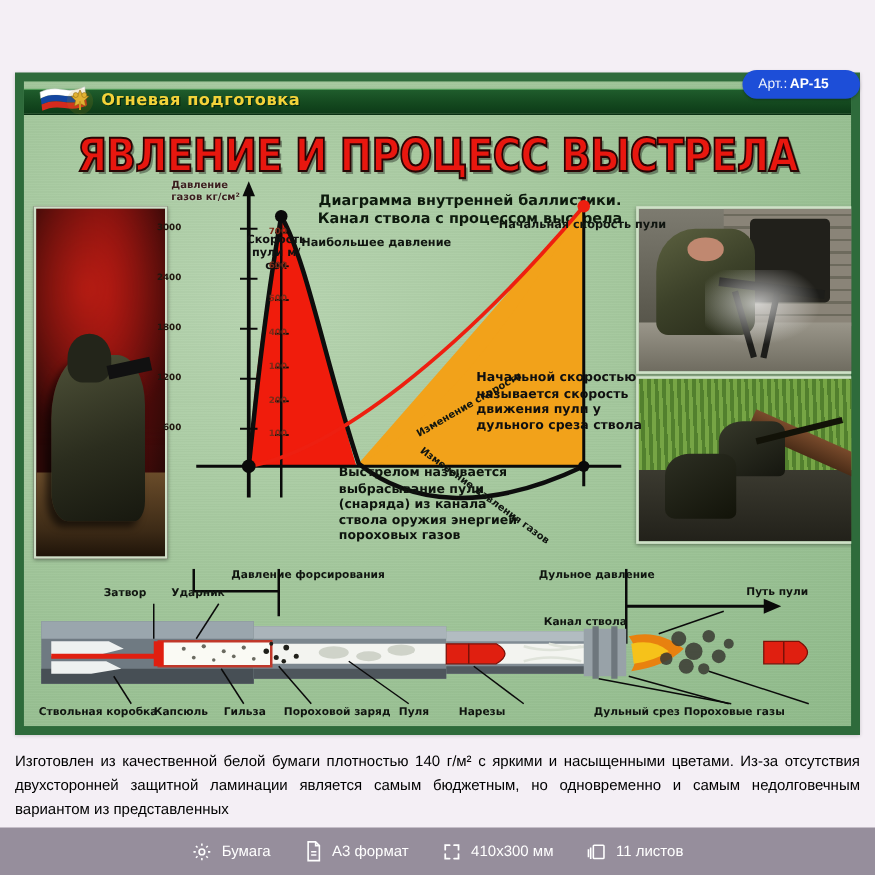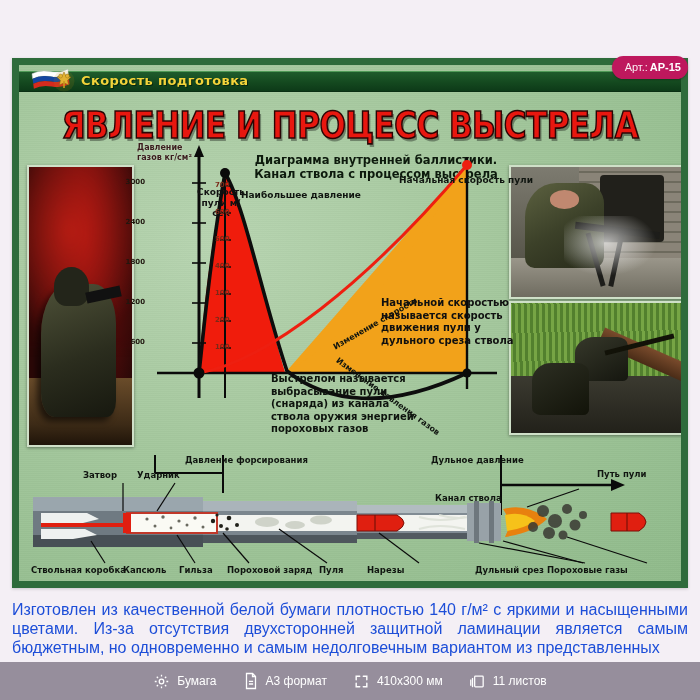--- a/index.html
+++ b/index.html
@@ -18,22 +18,22 @@
     display:flex;align-items:center;justify-content:center;
   }
   .topbar-title{
     color:#ffffff;font-size:15px;letter-spacing:.2px;
     font-family:"Liberation Sans", sans-serif;font-weight:400;
   }
 
   
   .art-badge{
     position:absolute;right:12px;top:56px;z-index:40;
-    background:#be185d;color:#ffffff;border-radius:12px;
-    padding:5px 7px 6px 13px;font-size:11px;white-space:nowrap;
+    background:#1d4ed8;color:#ffffff;border-radius:12px;
+    padding:5px 25px 6px 13px;font-size:11px;white-space:nowrap;
     box-shadow:0 1px 2px rgba(0,0,0,.25);
   }
   .art-badge .lbl{opacity:.92;font-weight:400;}
   .art-badge .val{font-weight:bold;margin-left:2px;}
 
   
   .poster{
     position:absolute;left:12px;top:58px;width:676px;height:530px;
     background:#2e6b3b;
     padding:6px;box-sizing:border-box;
@@ -174,21 +174,21 @@
   .rot-press{left:318px;top:290px;transform:rotate(36deg);transform-origin:left center;}
 
   
   .barrel{position:absolute;left:8px;top:390px;width:652px;height:130px;}
   .bl{position:absolute;font-family:"DejaVu Sans",sans-serif;font-weight:bold;
       font-size:8.5px;color:#101510;white-space:nowrap;}
 
   
   .desc{
     position:absolute;left:12px;top:600px;width:676px;
-    color:#1d4ed8;font-size:16px;line-height:19px;text-align:justify;
+    color:#000000;font-size:12px;line-height:19px;text-align:justify;
     font-family:"Liberation Sans", sans-serif;
   }
 
   
   .specbar{
     position:absolute;left:0;bottom:0;width:700px;height:38px;
     background:#968e9c;display:flex;align-items:center;justify-content:center;gap:26px;
   }
   .spec{display:flex;align-items:center;gap:7px;color:#ffffff;font-size:12px;}
   .spec svg{display:block;}
@@ -216,21 +216,21 @@
         </g>
         <g transform="translate(22,4)">
           <ellipse cx="11" cy="11" rx="10.5" ry="10.5" fill="#b88a12" opacity=".15"></ellipse>
           <path d="M11 2 L13.2 6.4 L18 7 L14.6 10.3 L15.5 15 L11 12.8 L6.5 15 L7.4 10.3 L4 7 L8.8 6.4 Z" fill="#e2b233" stroke="#8a6510" stroke-width=".5"></path>
           <circle cx="7.6" cy="6" r="2" fill="#e2b233" stroke="#8a6510" stroke-width=".4"></circle>
           <circle cx="14.4" cy="6" r="2" fill="#e2b233" stroke="#8a6510" stroke-width=".4"></circle>
           <rect x="10.2" y="11" width="1.6" height="7" fill="#c99a1e"></rect>
         </g>
       </svg>
     </div>
-    <div class="hdr-band-text">Скорость подготовка</div>
+    <div class="hdr-band-text">Огневая подготовка</div>
 
     <div class="main-title">ЯВЛЕНИЕ И ПРОЦЕСС ВЫСТРЕЛА</div>
 
     <div class="diagram-sub">
       <div>Диаграмма внутренней баллистики.</div>
       <div>Канал ствола с процессом выстрела</div>
     </div>
 
     <div class="photo photo-left">
       <div class="smoke"></div>

